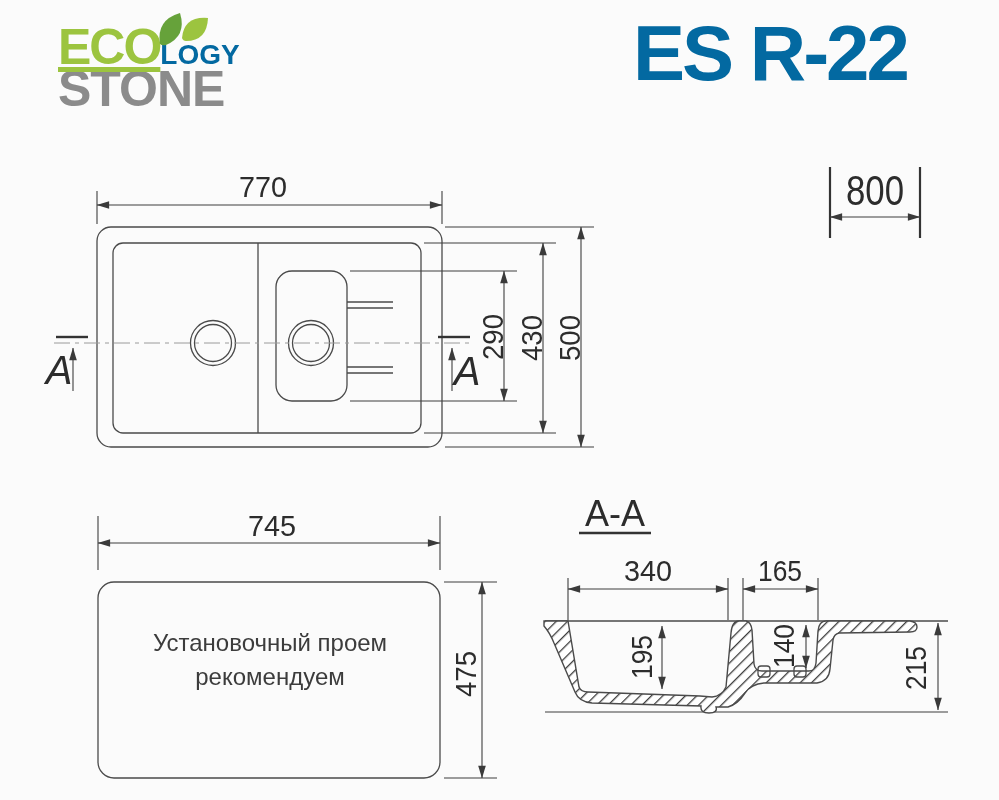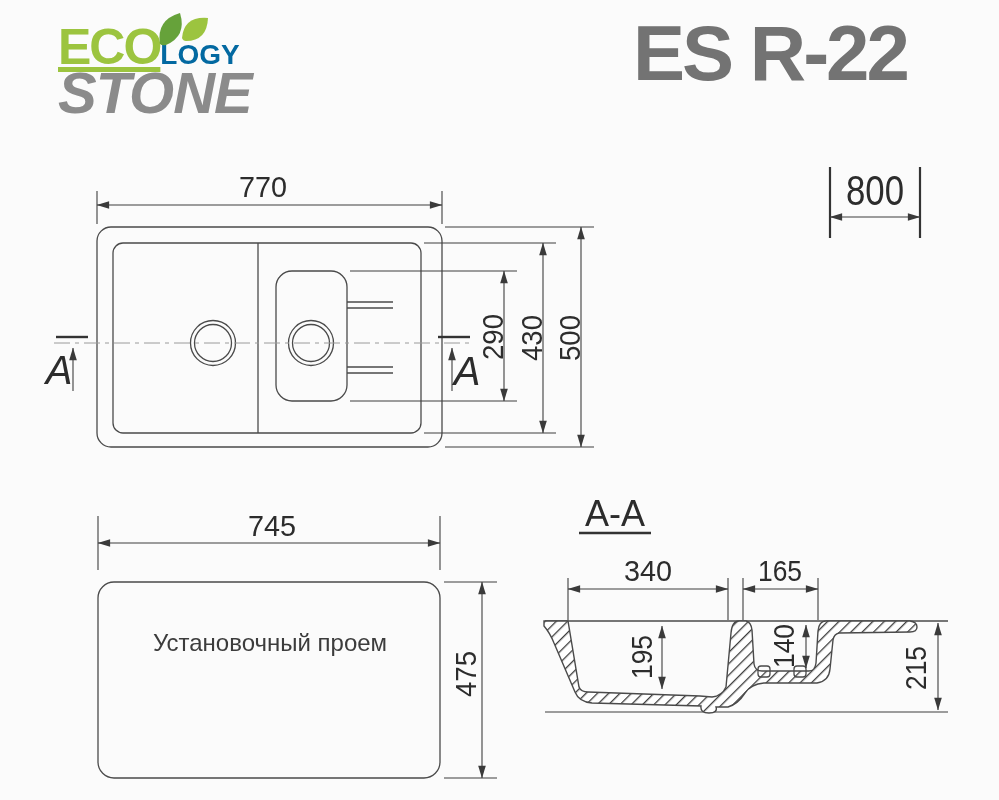--- a/index.html
+++ b/index.html
@@ -5,26 +5,26 @@
   html,body{margin:0;padding:0;background:#e8e8e8;}
   .canvas{
     position:relative;width:999px;height:800px;background:#fbfbfb;overflow:hidden;
     font-family:"Liberation Sans",sans-serif;
   }
   
   .logo{position:absolute;left:58px;top:22px;width:220px;line-height:1;}
   .logo-top{position:relative;white-space:nowrap;}
   .eco{font-size:50px;font-weight:bold;color:#9cc43f;letter-spacing:-2px;text-decoration:underline;}
   .logy{font-size:28px;font-weight:bold;color:#0369a1;letter-spacing:0;}
-  .stone{font-size:58px;font-weight:bold;color:#8b8b8b;letter-spacing:-1px;margin-top:-8px;font-style:italic;}
+  .stone{font-size:50px;font-weight:bold;color:#8b8b8b;letter-spacing:-1px;margin-top:-8px;}
   .leaf-svg{position:absolute;left:96px;top:-14px;}
   
   .model-title{
     position:absolute;left:600px;top:14px;width:340px;text-align:center;
-    font-size:78px;font-weight:bold;letter-spacing:-3px;color:#737373;line-height:1;
+    font-size:78px;font-weight:bold;letter-spacing:-3px;color:#0369a1;line-height:1;
   }
   
   .install-note{
     position:absolute;left:100px;top:626px;width:340px;text-align:center;
     font-size:24px;line-height:34px;color:#3c3c3c;
   }
   .install-note span{display:block;}
   
   .drawing{position:absolute;left:0;top:0;}
   .s  {stroke:#4a4a4a;stroke-width:1.3;fill:none;}
@@ -53,20 +53,21 @@
         <path d="M28,30 Q30,8 54,10 Q53,33 32,33 Q29,33 28,30 Z" fill="#9cc43f"></path>
       </svg>
     </div>
     <div class="stone">STONE</div>
   </div>
 
   <div class="model-title">ES R-22</div>
 
   <div class="install-note">
     <span>Установочный проем</span>
+    <span>рекомендуем</span>
   </div>
 
   <svg class="drawing" width="999" height="800" viewBox="0 0 999 800">
     <defs>
       <marker id="ah" viewBox="0 0 12 8" refX="11.3" refY="4" markerWidth="13.5" markerHeight="9" orient="auto-start-reverse" markerUnits="userSpaceOnUse">
         <path d="M0.5,0.6 L11.6,4 L0.5,7.4 Z" fill="#3a3a3a"></path>
       </marker>
       <pattern id="hatch" width="8" height="8" patternUnits="userSpaceOnUse" patternTransform="rotate(45)">
         <rect width="8" height="8" fill="#ffffff"></rect>
         <line x1="0" y1="0" x2="0" y2="8" stroke="#3d3d3d" stroke-width="2.6"></line>

